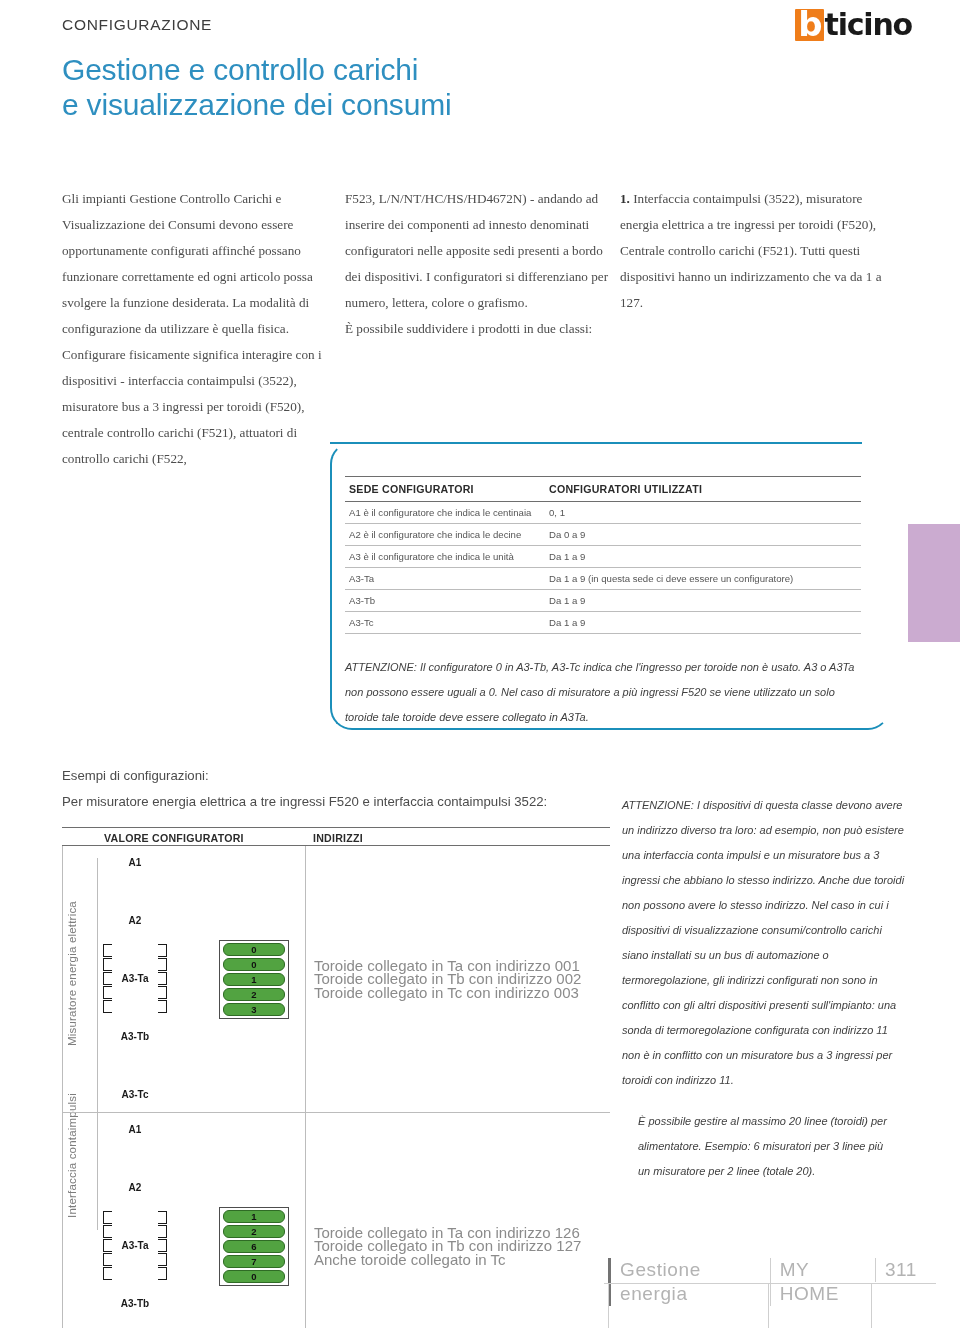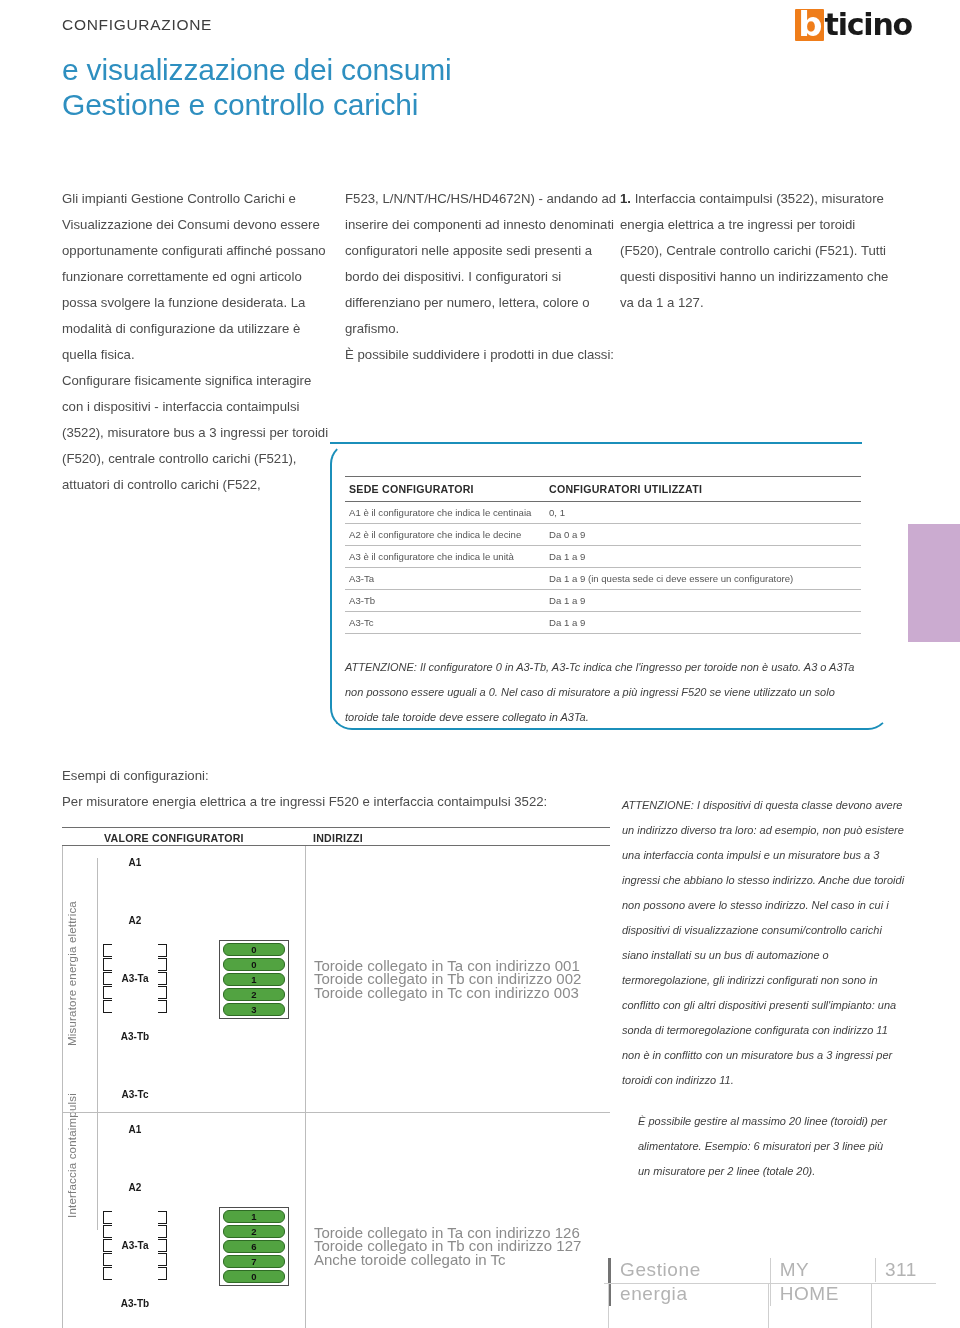--- a/index.html
+++ b/index.html
@@ -34,21 +34,21 @@
     position:absolute; left:62px; top:52px; width:640px;
     color:#2e8fc0; font-size:30px; line-height:35px; font-weight:400;
     letter-spacing:-0.2px;
   }
 
   
   .col { position:absolute; font-size:13.2px; line-height:26px; color:#4c4c4c; }
   #col1 { left:62px;  top:186px; width:272px; }
   #col2 { left:345px; top:186px; width:272px; }
   #col3 { left:620px; top:186px; width:275px; }
-  .col p { margin:0; }
+  .col p { margin:0;font-family:Liberation Serif, serif; }
   .col .b { font-weight:bold; color:#333; }
 
   
   #teal-frame {
     position:absolute; left:330px; top:442px; width:560px; height:288px;
     border:2px solid #1b8fba; border-radius:22px;
     border-top-color:transparent; border-right-color:transparent;
     pointer-events:none;
   }
   #teal-frame::before {
@@ -205,22 +205,22 @@
 <body>
 
 <div id="eyebrow">CONFIGURAZIONE</div>
 
 <div id="logo">
   <span class="logo-b">b</span>
     <span class="logo-rest">ticino</span>
 </div>
 
 <div id="title">
+  <div>Gestione e controllo carichi</div>
   <div>e visualizzazione dei consumi</div>
-  <div>Gestione e controllo carichi</div>
 </div>
 
 <div class="col" id="col1">
   <p>Gli impianti Gestione Controllo Carichi e Visualizzazione dei Consumi devono essere opportunamente configurati affinché possano funzionare correttamente ed ogni articolo possa svolgere la funzione desiderata. La modalità di configurazione da utilizzare è quella fisica.</p>
   <p>Configurare fisicamente significa interagire con i dispositivi - interfaccia contaimpulsi (3522), misuratore bus a 3 ingressi per toroidi (F520), centrale controllo carichi (F521), attuatori di controllo carichi (F522,</p>
 </div>
 
 <div class="col" id="col2">
   <p>F523, L/N/NT/HC/HS/HD4672N) - andando ad inserire dei componenti ad innesto denominati configuratori nelle apposite sedi presenti a bordo dei dispositivi. I configuratori si differenziano per numero, lettera, colore o grafismo.</p>
   <p>È possibile suddividere i prodotti in due classi:</p>

